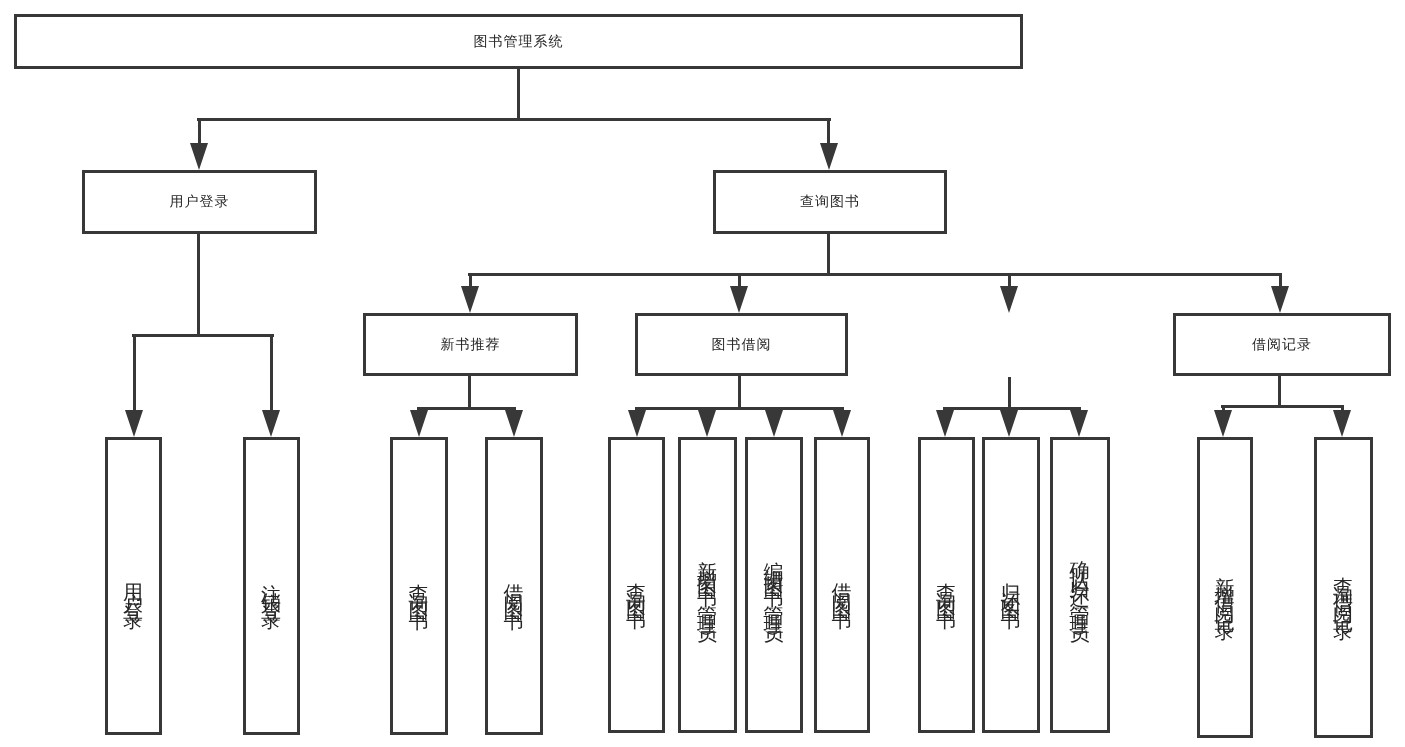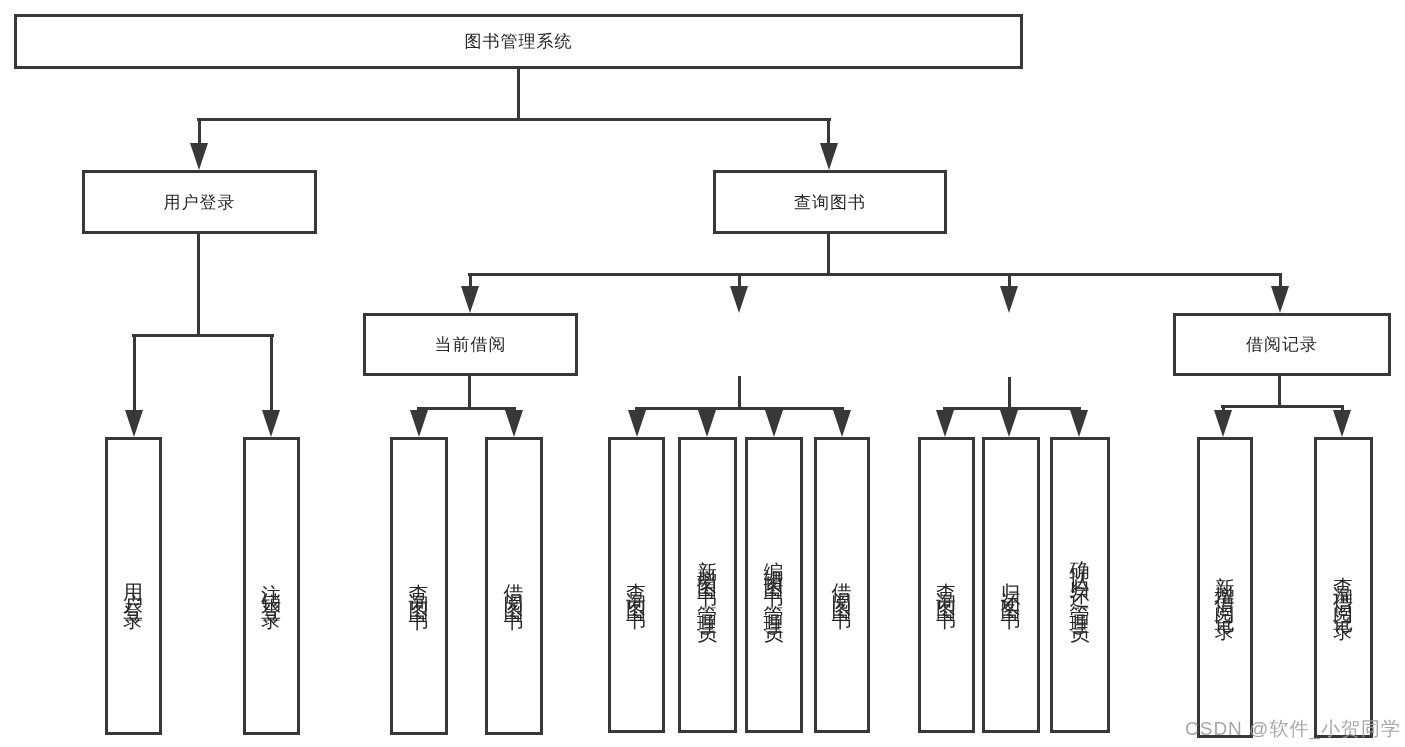--- a/index.html
+++ b/index.html
@@ -12,21 +12,21 @@
   }
   .box {
     position:absolute;
     box-sizing:border-box;
     background:#ffffff;
     border:3px solid #383838;
     display:flex;
     align-items:center;
     justify-content:center;
     color:#262626;
-    font-size:17px;
+    font-size:14px;
     letter-spacing:1px;
     z-index:2;
   }
   .vbox { font-size:20px; }
   .vbox .vtext {
     writing-mode:vertical-rl;
     text-orientation:mixed;
     letter-spacing:9px;
     line-height:1;
     white-space:nowrap;
@@ -85,21 +85,24 @@
   <div class="vline" style="left:469px; top:273px; width:3px; height:18px;"></div>
   <div class="arrowhead" style="left:461px; top:286px;"></div>
   <div class="vline" style="left:738px; top:273px; width:3px; height:18px;"></div>
   <div class="arrowhead" style="left:730px; top:286px;"></div>
   <div class="vline" style="left:1008px; top:273px; width:3px; height:18px;"></div>
   <div class="arrowhead" style="left:1000px; top:286px;"></div>
   <div class="vline" style="left:1279px; top:273px; width:3px; height:18px;"></div>
   <div class="arrowhead" style="left:1271px; top:286px;"></div>
 
   <div class="box" style="left:363px; top:313px; width:215px; height:63px;">
-    <span>当前借阅</span>
+    <span>新书推荐</span>
+  </div>
+  <div class="box" style="left:635px; top:313px; width:213px; height:63px;">
+    <span>图书借阅</span>
   </div>
   <div class="box" style="left:1173px; top:313px; width:218px; height:63px;text-align:center;">
     <span>借阅记录</span>
   </div>
 
   <div class="vline" style="left:468px; top:376px; width:3px; height:34px;"></div>
   <div class="hline" style="left:417px; top:407px; width:99px; height:3px;"></div>
   <div class="vline" style="left:418px; top:407px; width:3px; height:8px;"></div>
   <div class="arrowhead" style="left:410px; top:410px;"></div>
   <div class="vline" style="left:513px; top:407px; width:3px; height:8px;"></div>
@@ -169,15 +172,14 @@
     <span class="vtext">确认归还（管理员）</span>
   </div>
 
   <div class="box vbox" style="left:1197px; top:437px; width:56px; height:301px;">
     <span class="vtext">新增借阅记录</span>
   </div>
   <div class="box vbox" style="left:1314px; top:437px; width:59px; height:301px;">
     <span class="vtext">查询借阅记录</span>
   </div>
 
-  <div id="watermark">CSDN @软件_小贺同学</div>
 
 </div>
 
 </body></html>

